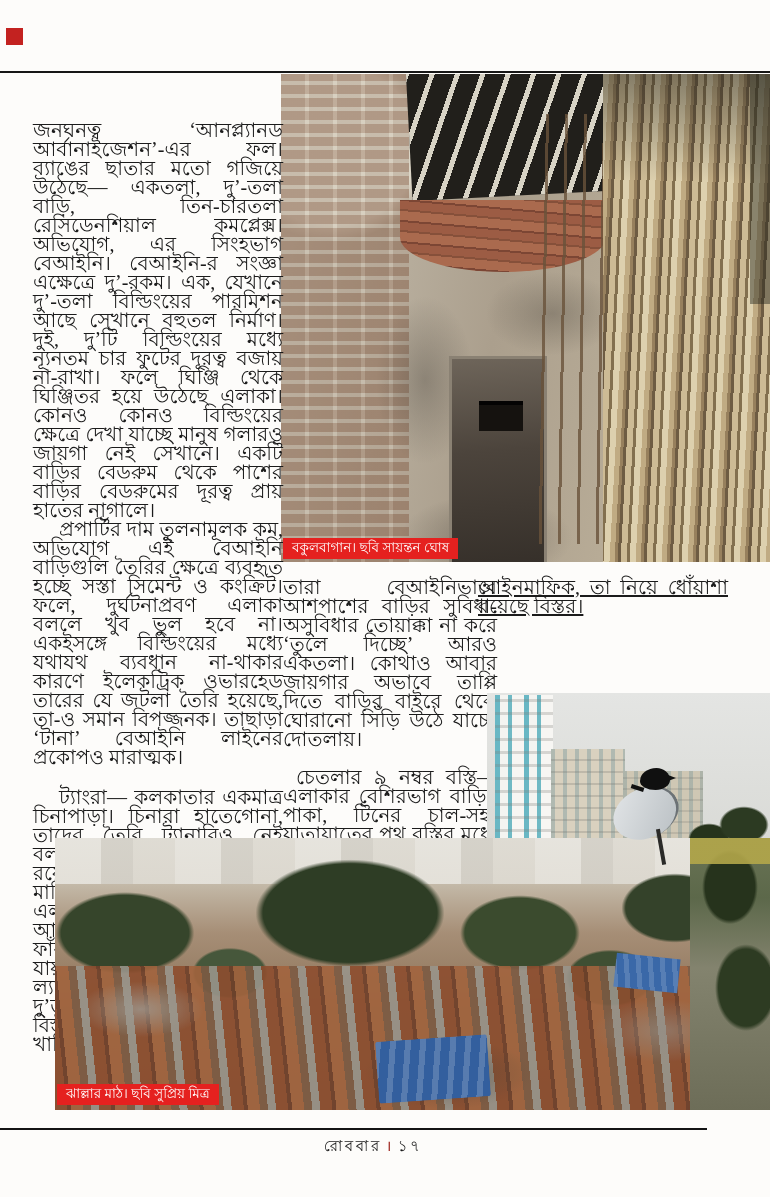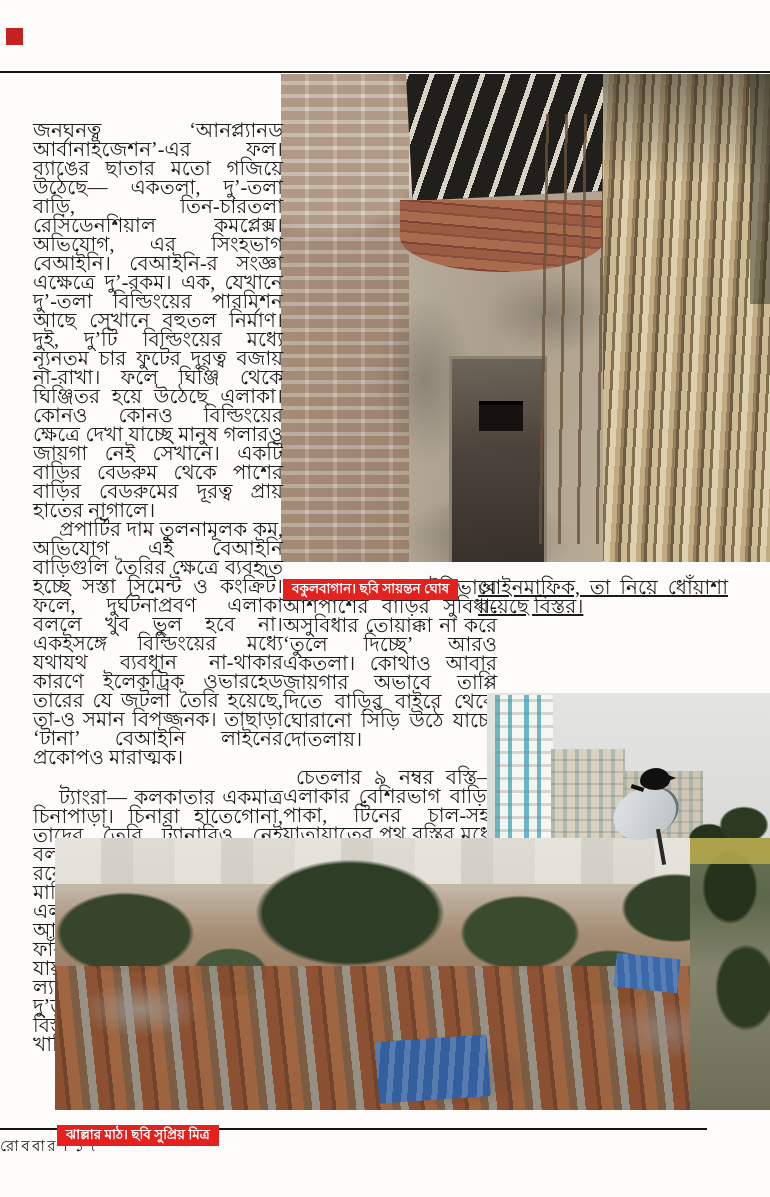--- a/index.html
+++ b/index.html
@@ -27,22 +27,22 @@
   .col-left  { left:33px;  top:121px; width:250px; }
   .col-left p.sect { margin-top:21px; }
   .col-mid   { left:283px; top:578px; width:214px; }
   .col-mid p.gap { margin-top:19px; text-indent:13px; }
   .col-right { left:478px; top:578px; width:250px;text-decoration:underline; }
 
   
   .caption {
     position:absolute; z-index:9;
     background:#e5211f; color:#ffffff;
-    font-weight:bold; font-size:13.5px; line-height:15px;
-    padding:2px 9px 4px; white-space:nowrap;margin-top:41px;
+    font-weight:normal; font-size:13.5px; line-height:15px;
+    padding:2px 9px 4px; white-space:nowrap;
   }
   .cap-top { left:283px; top:538px; }
   .cap-bottom { left:57px; top:1084px; }
 
   
   .photo { overflow:hidden; }
   .photo-top {
     left:281px; top:74px; width:489px; height:488px;
     background:linear-gradient(100deg,#c9c2b3,#ab9f8d 45%,#b7ab96 70%,#c6bba3);
   }
@@ -143,22 +143,22 @@
   .dish::after { content:""; position:absolute; left:32px; top:44px; width:4px; height:36px;
     background:#2a2a28; transform:rotate(14deg); }
   .crow { left:640px; top:768px; width:30px; height:22px; z-index:8; background:#101010;
     border-radius:55% 45% 48% 52% / 60% 55% 45% 40%; }
   .crow::after { content:""; position:absolute; right:-6px; top:7px; width:0; height:0;
     border-left:8px solid #101010; border-top:3px solid transparent; border-bottom:3px solid transparent; }
   .crow::before { content:""; position:absolute; left:-9px; bottom:0; width:13px; height:4px;
     background:#101010; transform:rotate(18deg); }
 
   
-  .page-footer { left:0; top:1134px; width:707px; text-align:left;
-    font-size:15px; letter-spacing:2.5px; }
+  .page-footer { left:0; top:1134px; width:707px; text-align:center;
+    font-size:15px; letter-spacing:2.5px;padding-left:39px; }
   .page-footer .sep { color:#9a1d15; padding:0 4px; }
 </style>
 </head>
 <body>
 
 <div class="abs corner-mark"></div>
 <div class="abs top-rule"></div>
 
 <figure class="abs photo photo-top">
   <div class="abs pt-plaster"></div>

